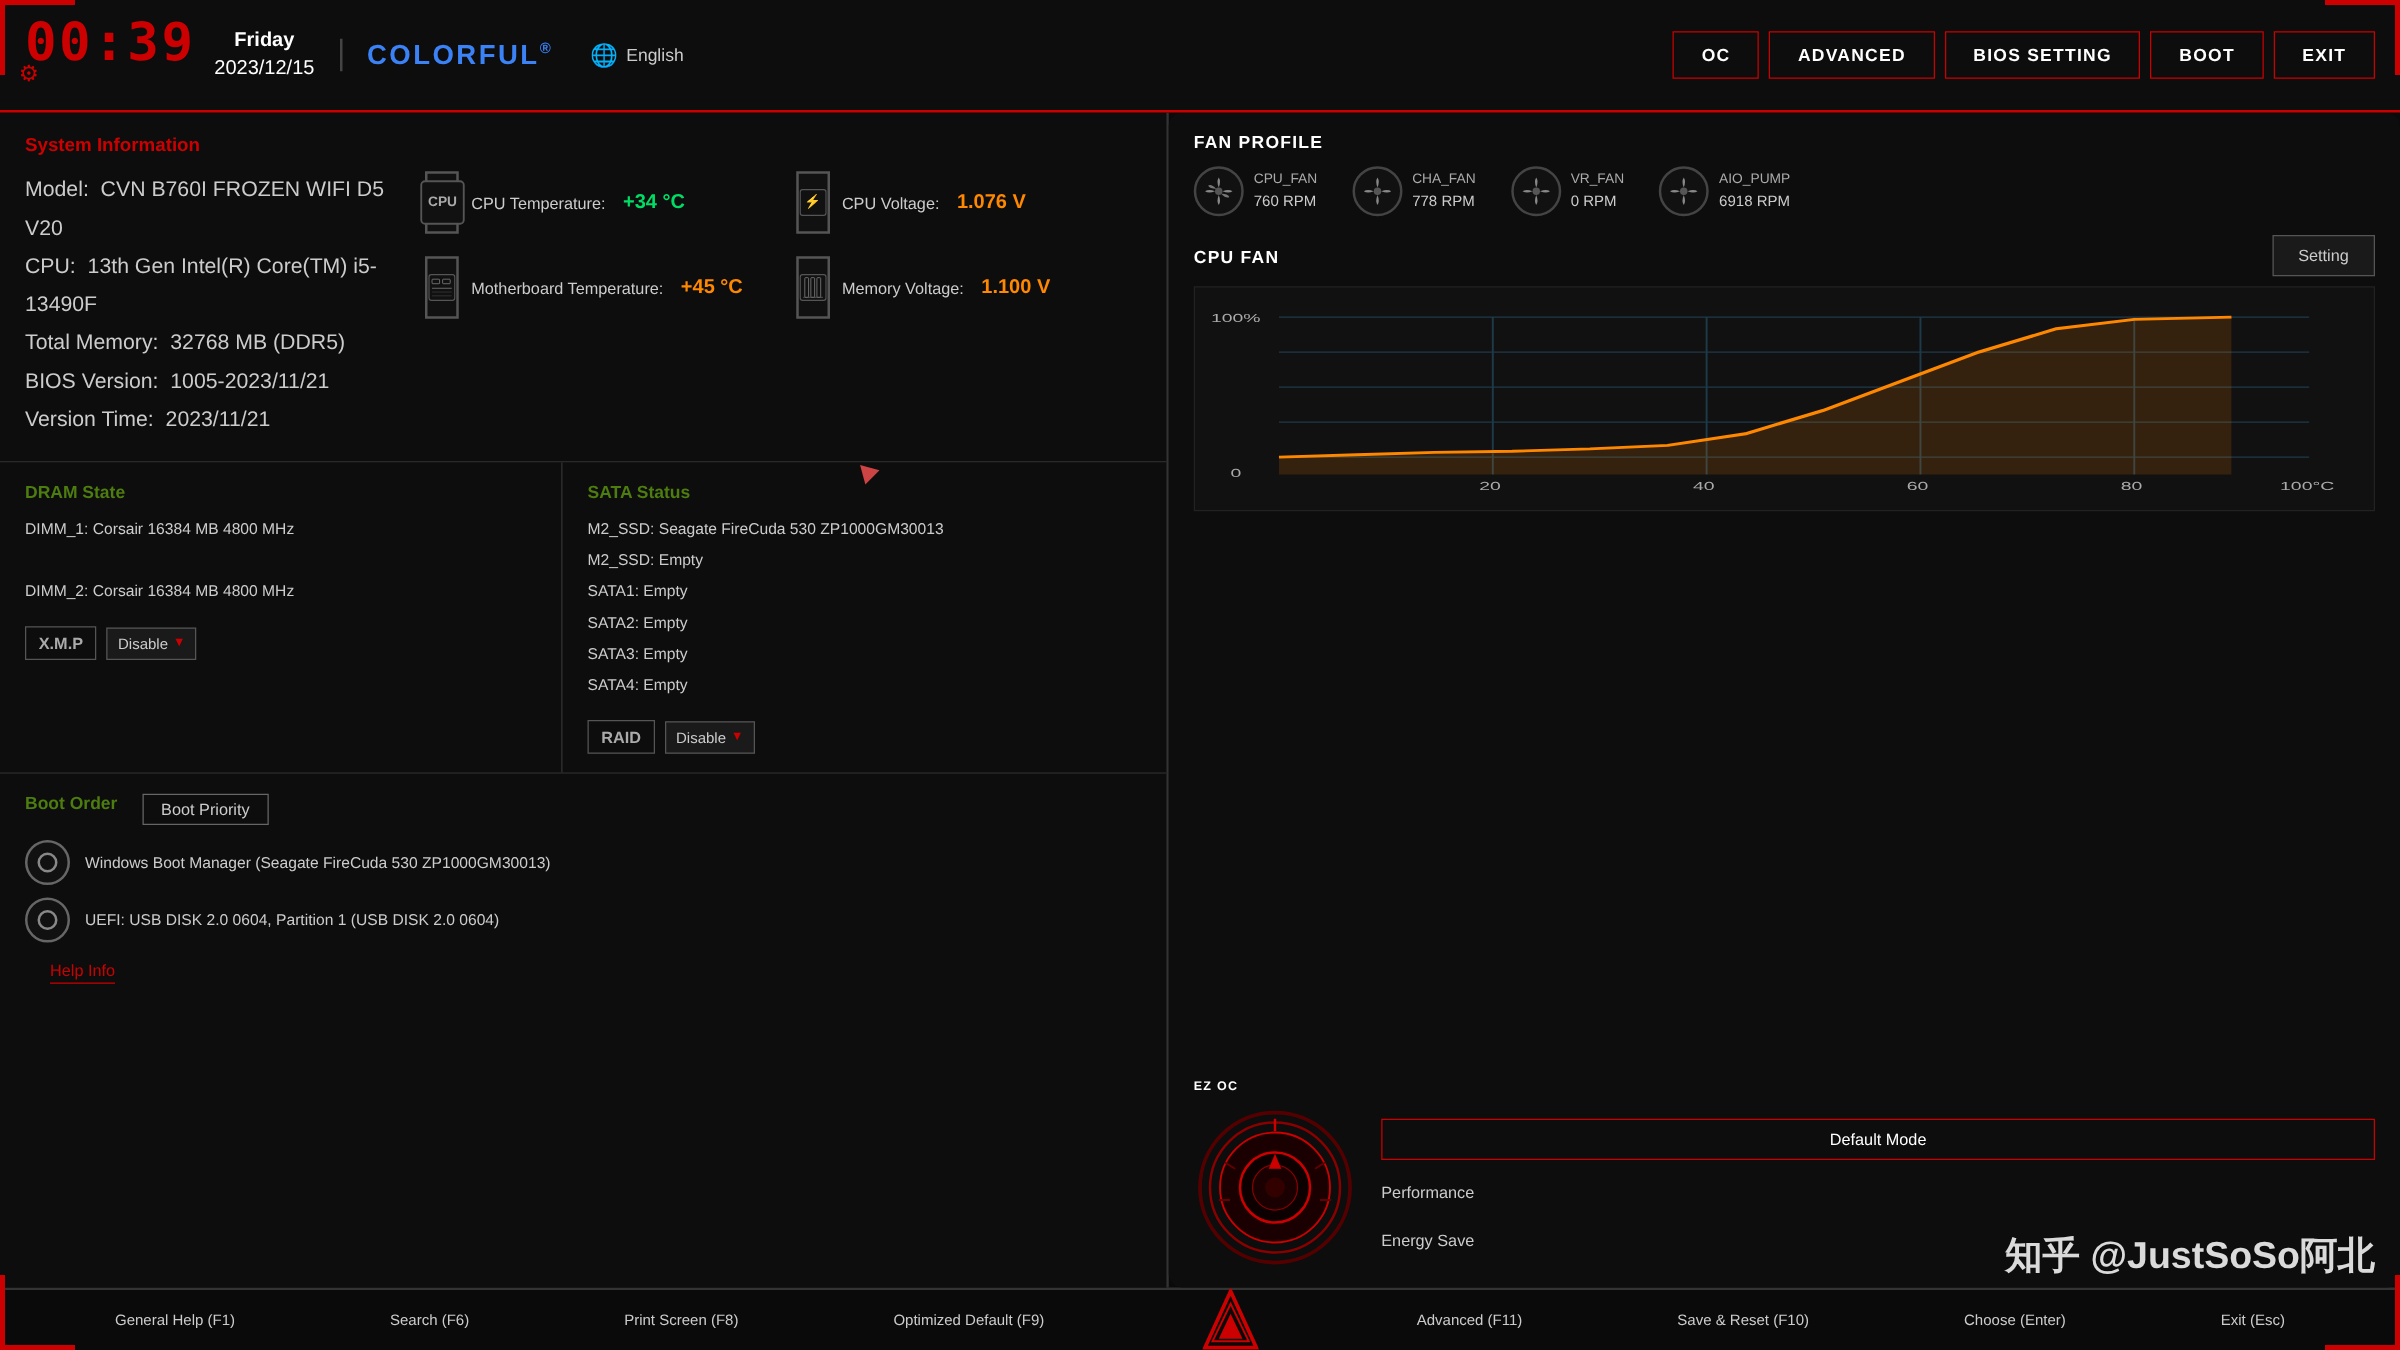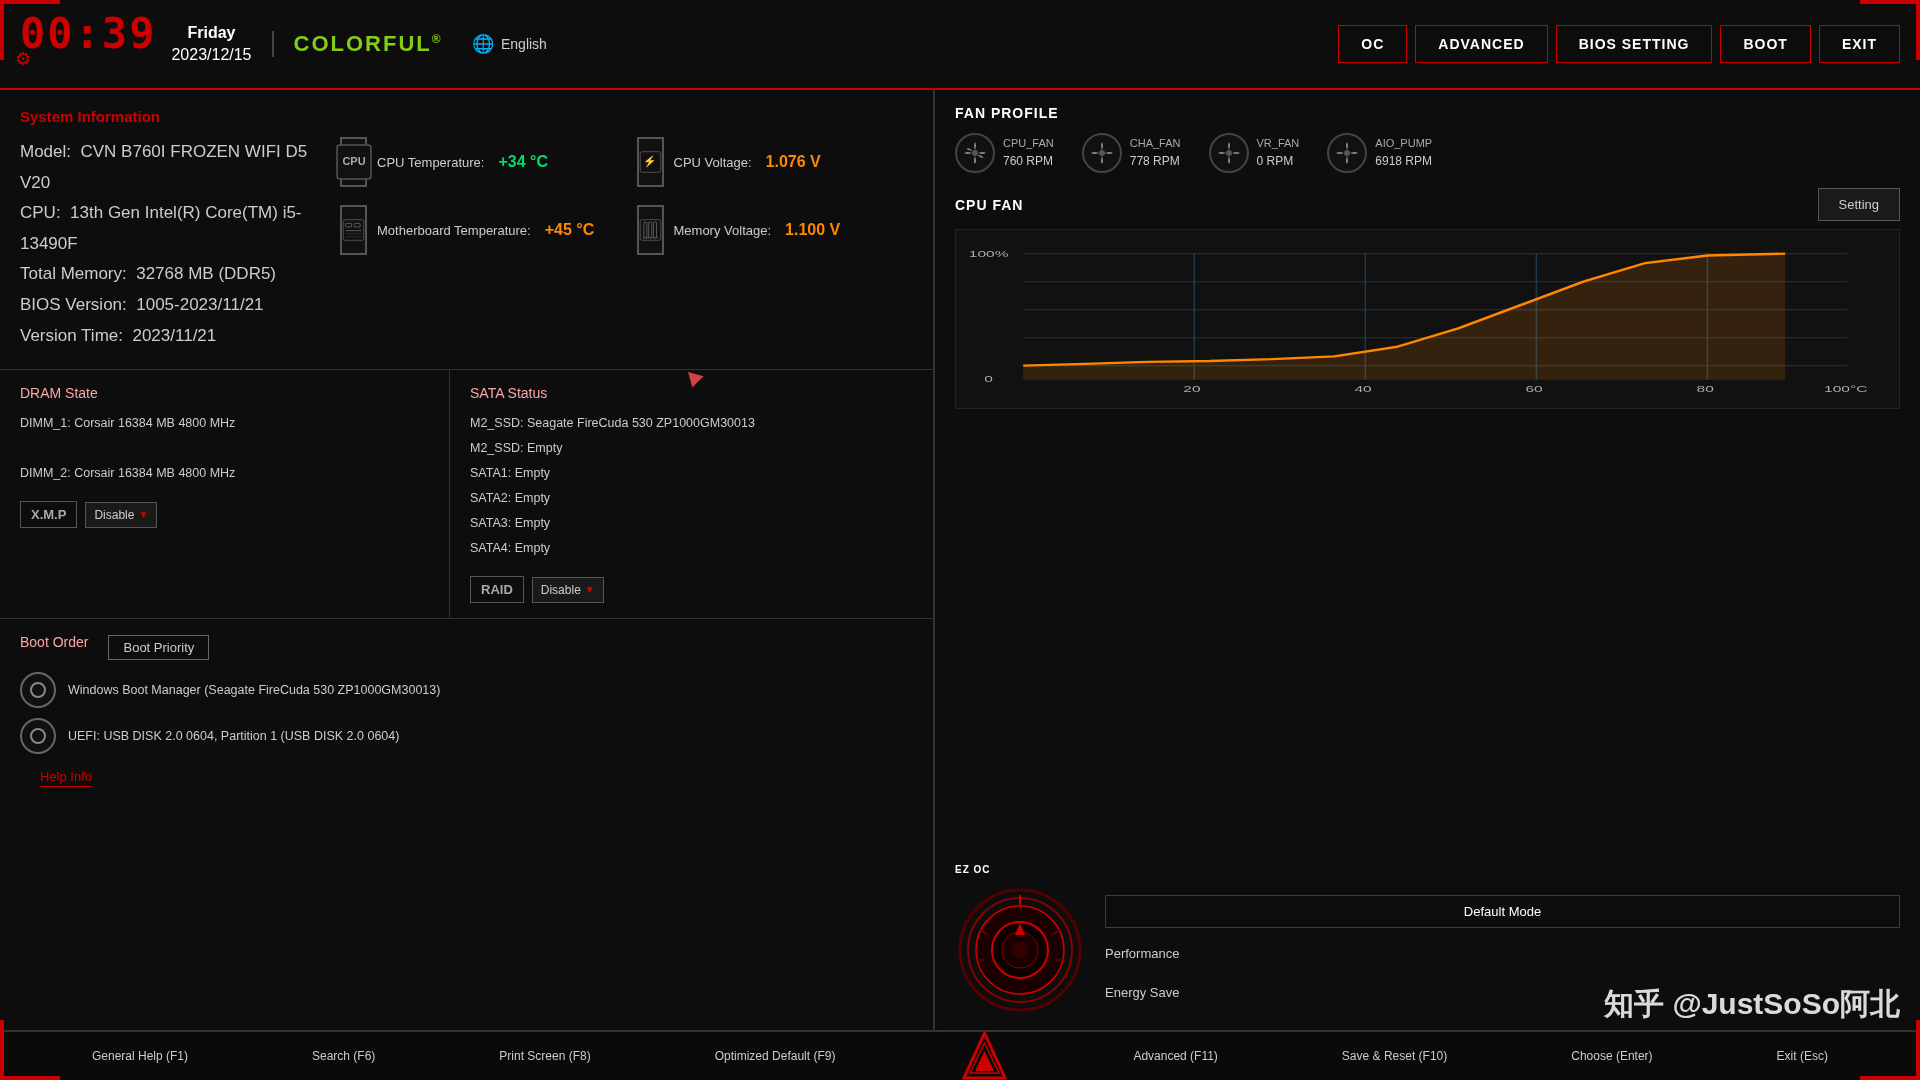--- a/index.html
+++ b/index.html
@@ -64,21 +64,21 @@
       align-items: center;
       color: #fff;
       font-size: 16px;
       line-height: 1.4;
     }
     .date-section .day { font-weight: bold; }
     .brand-logo {
       margin-left: 20px;
       padding-left: 20px;
       border-left: 2px solid #444;
-      color: #84cc16;
+      color: #3b82f6;
       font-size: 22px;
       font-weight: bold;
       letter-spacing: 2px;
     }
     .brand-logo .reg { font-size: 12px; vertical-align: super; }
     .lang-section {
       margin-left: 30px;
       display: flex;
       align-items: center;
       gap: 6px;
@@ -181,23 +181,23 @@
     .dram-section {
       flex: 0 0 450px;
       padding: 15px 20px;
       border-right: 1px solid #333;
     }
     .sata-section {
       flex: 1;
       padding: 15px 20px;
     }
     .subsection-title {
-      color: #fca5a5;
+      color: #4d7c0f;
       font-size: 14px;
-      font-weight: normal;
+      font-weight: bold;
       margin-bottom: 10px;
     }
     .dram-info, .sata-info {
       font-size: 12.5px;
       line-height: 2;
       color: #ccc;
     }
     .dropdown-row {
       display: flex;
       align-items: center;

